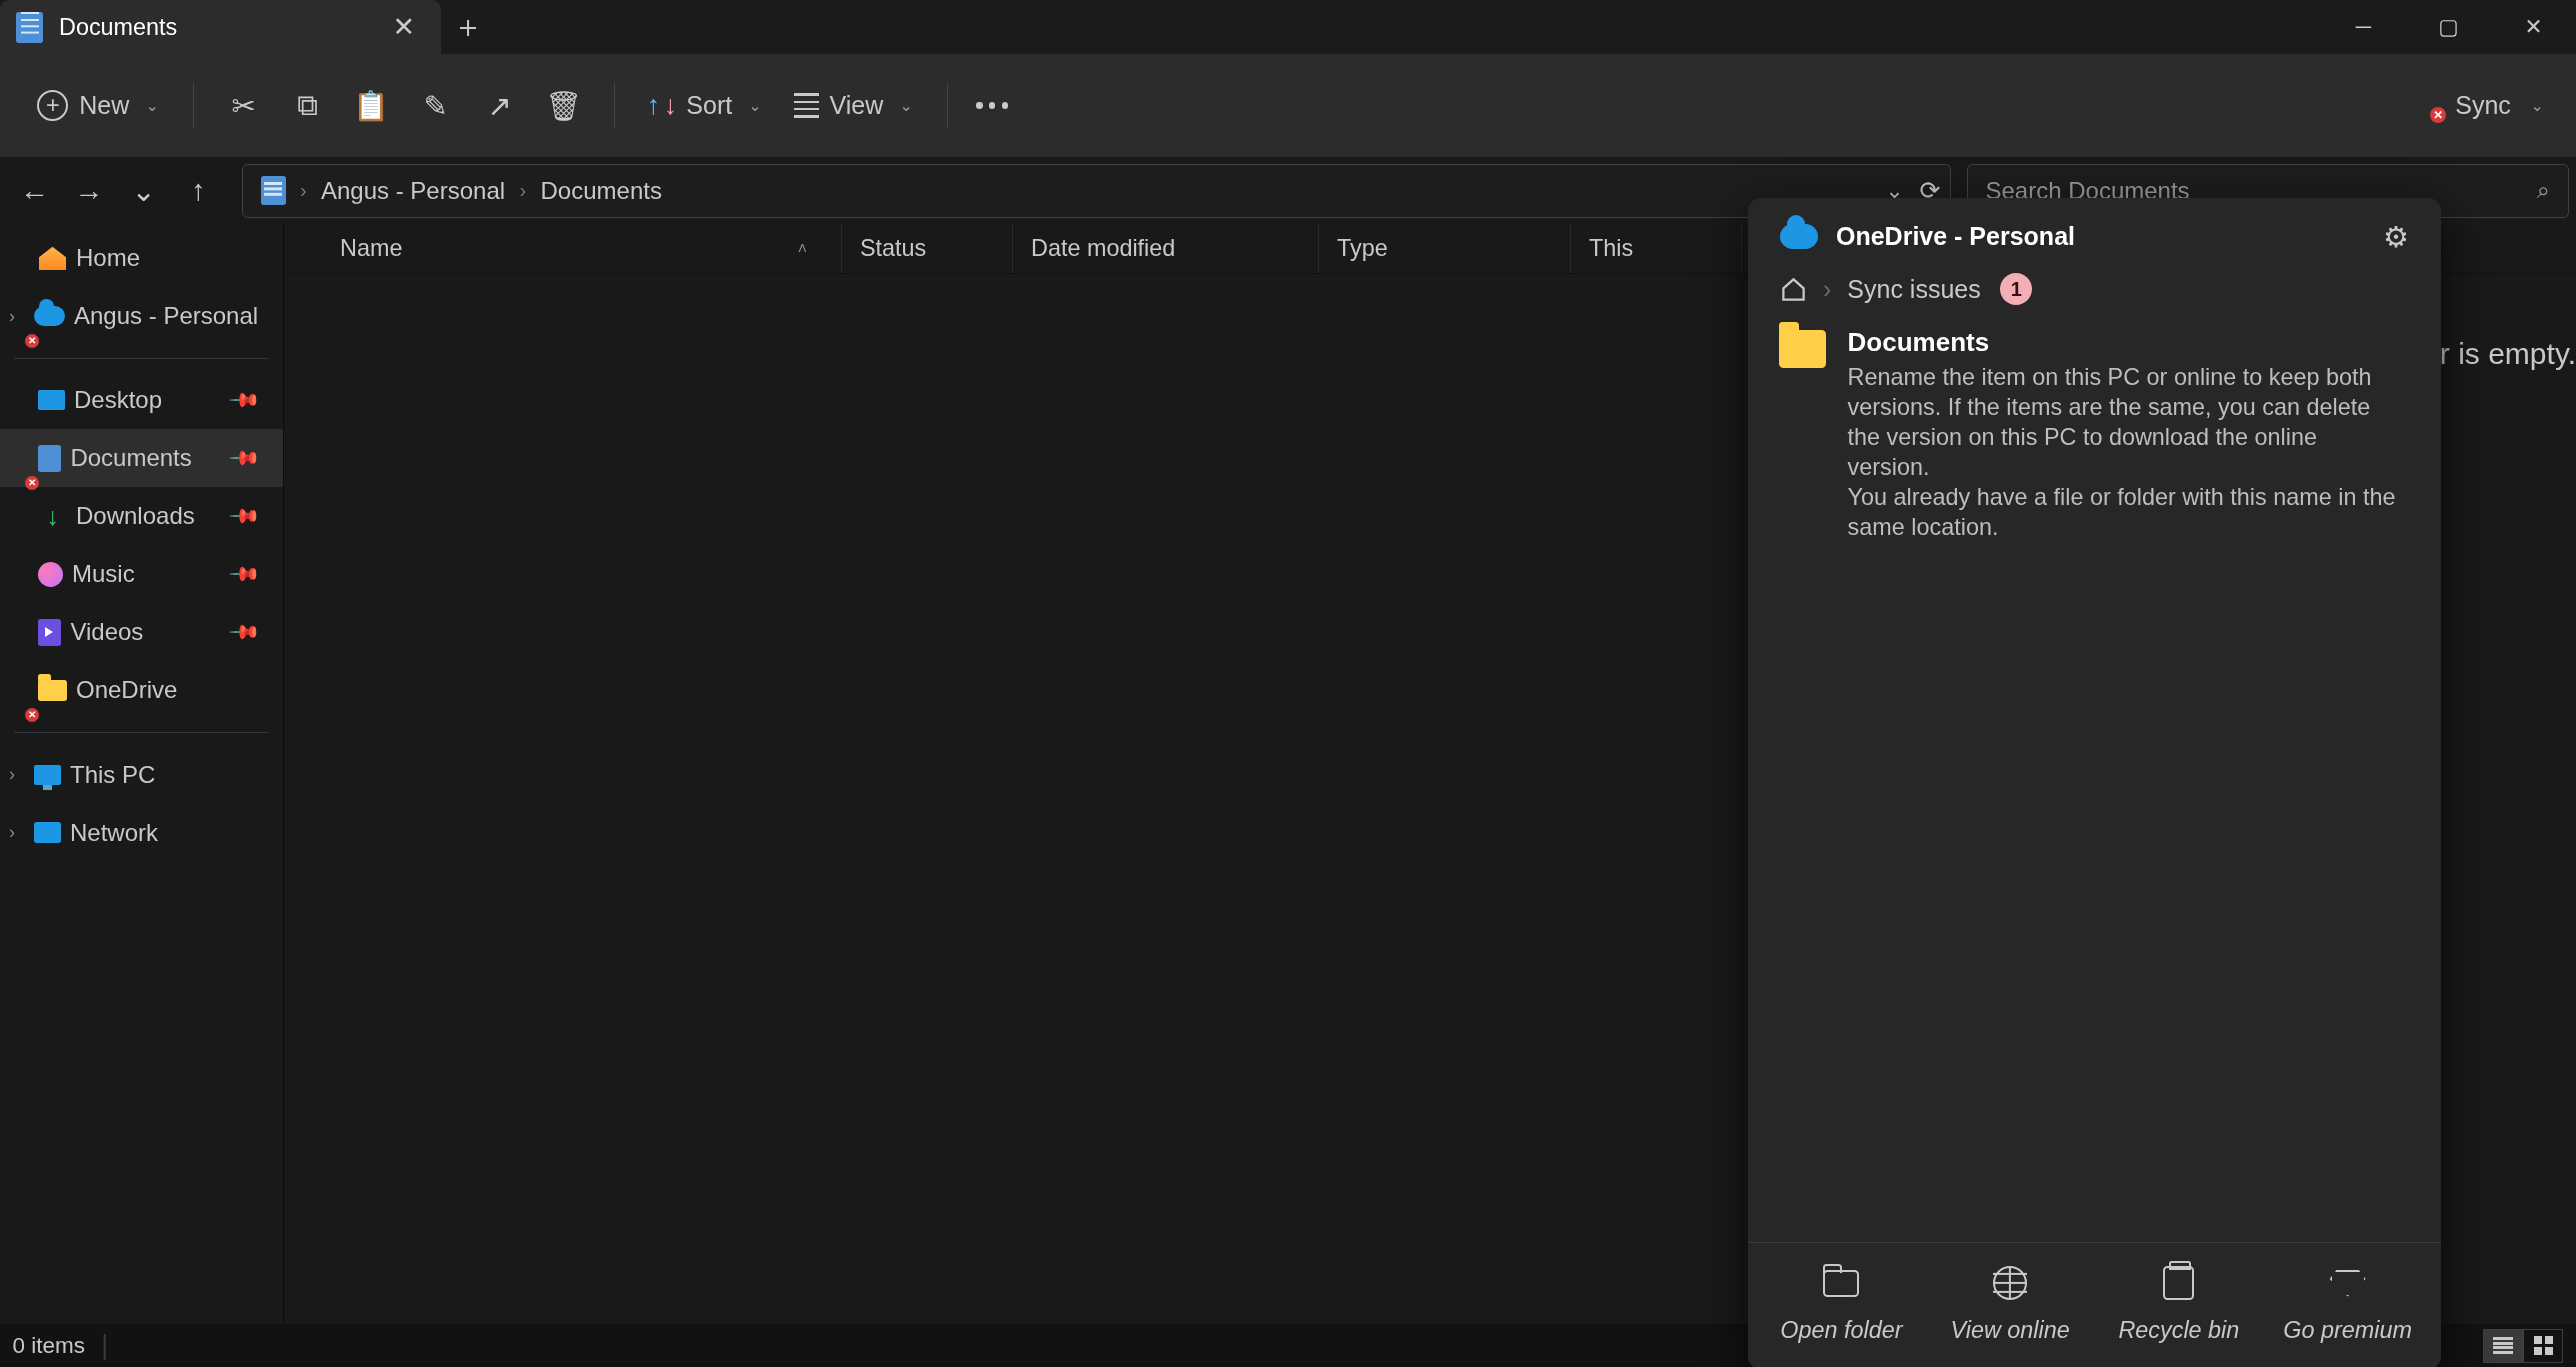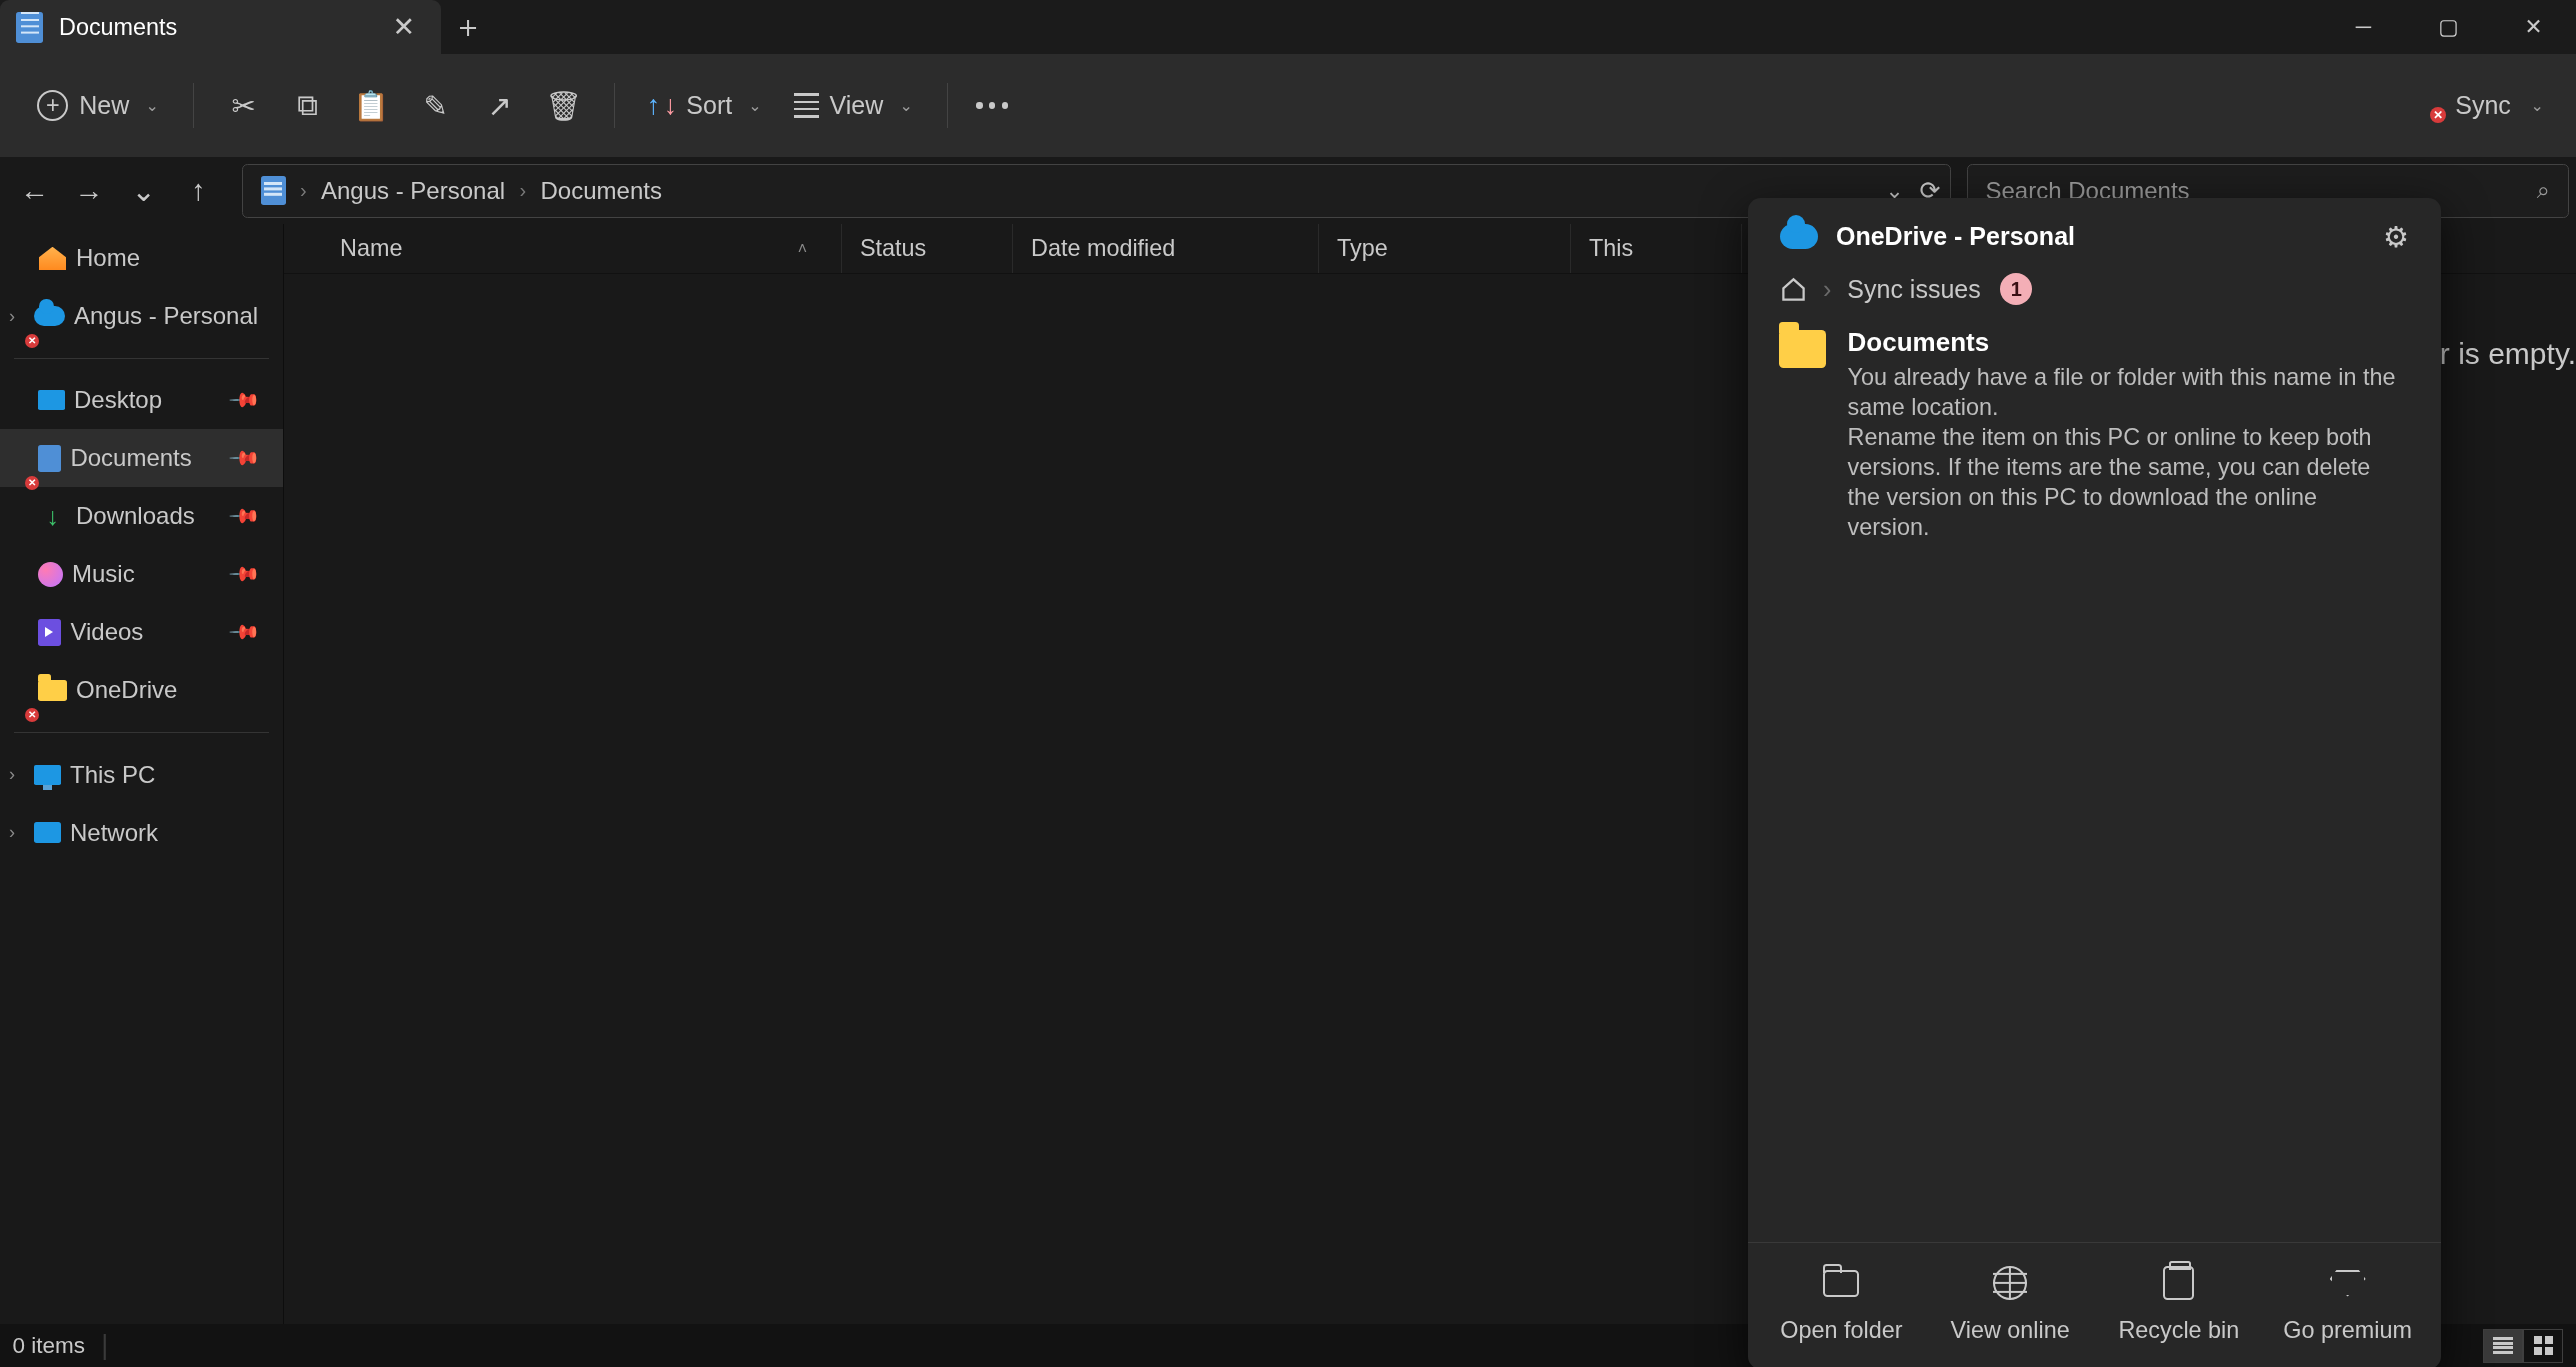--- a/index.html
+++ b/index.html
@@ -118,21 +118,21 @@
   .fl-crumbs .sep{color:#6a6a6a;}
   .fl-badge { width:32px;height:32px;border-radius:50%;background:#f3aeb6;color:#3a0f14;display:flex;align-items:center;justify-content:center;font-size:20px;font-weight:600;margin-left:3.6px;}
   .fl-body { flex:1; padding:5.4px 36px 0 31px; overflow:hidden; }
   .fl-item { display:flex; gap:21.6px; }
   .fl-item .fld { width:47px;height:38px;background:#ffcf47;border-radius:4.5px;position:relative;margin-top:3.6px;}
   .fl-item .fld::before{content:"";position:absolute;left:0;top:-8px;width:20px;height:10.8px;background:#ffcf47;border-radius:3.6px 3.6px 0 0;}
   .fl-item .txt { flex:1; }
   .fl-item .name { color:#fff; font-size:26px; font-weight:600; margin-bottom:5.4px; }
   .fl-item .desc { font-size:23.4px; color:#bdbdbd; line-height:1.28; }
   .fl-footer { border-top:0.9px solid #393939; display:flex; justify-content:space-around; padding:21.6px 9px 25px; }
-  .fl-act { display:flex; flex-direction:column; align-items:center; gap:16px; font-size:23.4px; color:var(--text-dim); cursor:pointer; width:162px; }
+  .fl-act { display:flex; flex-direction:column; align-items:center; gap:16px; font-size:23.4px; color:var(--text-dim); cursor:pointer; width:162px;font-style:italic; }
   .fl-act .ico { width:36px; height:36px; display:flex; align-items:center; justify-content:center; }
   .ico-folder-o{width:36px;height:27px;border:2.2px solid var(--text-dim);border-radius:4.5px;position:relative;}
   .ico-folder-o::before{content:"";position:absolute;left:-2.2px;top:-8px;width:14.4px;height:7.2px;border:2.2px solid var(--text-dim);border-bottom:none;border-radius:3.6px 3.6px 0 0;}
   .ico-globe{width:34px;height:34px;border:2.2px solid var(--text-dim);border-radius:50%;position:relative;}
   .ico-globe::before{content:"";position:absolute;left:50%;top:-2.2px;bottom:-2.2px;width:2.2px;background:var(--text-dim);transform:translateX(-50%);}
   .ico-globe::after{content:"";position:absolute;top:50%;left:-2.2px;right:-2.2px;height:2.2px;background:var(--text-dim);transform:translateY(-50%);box-shadow:0 -9px 0 var(--text-dim),0 9px 0 var(--text-dim);}
   .ico-bin{width:31px;height:34px;border:2.2px solid var(--text-dim);border-radius:4.5px;position:relative;}
   .ico-bin::before{content:"";position:absolute;left:3.6px;top:-7.2px;width:18px;height:5.4px;border:2.2px solid var(--text-dim);border-radius:2.7px 2.7px 0 0;}
   .ico-diamond{width:36px;height:27px;position:relative;}
   .ico-diamond::before{content:"";position:absolute;inset:0;border:2.2px solid var(--text-dim);clip-path:polygon(20% 0,80% 0,100% 35%,50% 100%,0 35%);}
@@ -361,22 +361,22 @@
       </span>
       <span class="sep">›</span>
       <span>Sync issues</span>
       <span class="fl-badge">1</span>
     </div>
     <div class="fl-body">
       <div class="fl-item">
         <span class="fld"></span>
         <div class="txt">
           <div class="name">Documents</div>
+          <div class="desc">Rename the item on this PC or online to keep both versions. If the items are the same, you can delete the version on this PC to download the online version.</div>
           <div class="desc">You already have a file or folder with this name in the same location.</div>
-          <div class="desc">Rename the item on this PC or online to keep both versions. If the items are the same, you can delete the version on this PC to download the online version.</div>
         </div>
       </div>
     </div>
     <div class="fl-footer">
       <div class="fl-act">
           <span class="ico">
             <span class="ico-folder-o"></span>
           </span>
           <span>Open folder</span>
         </div>

